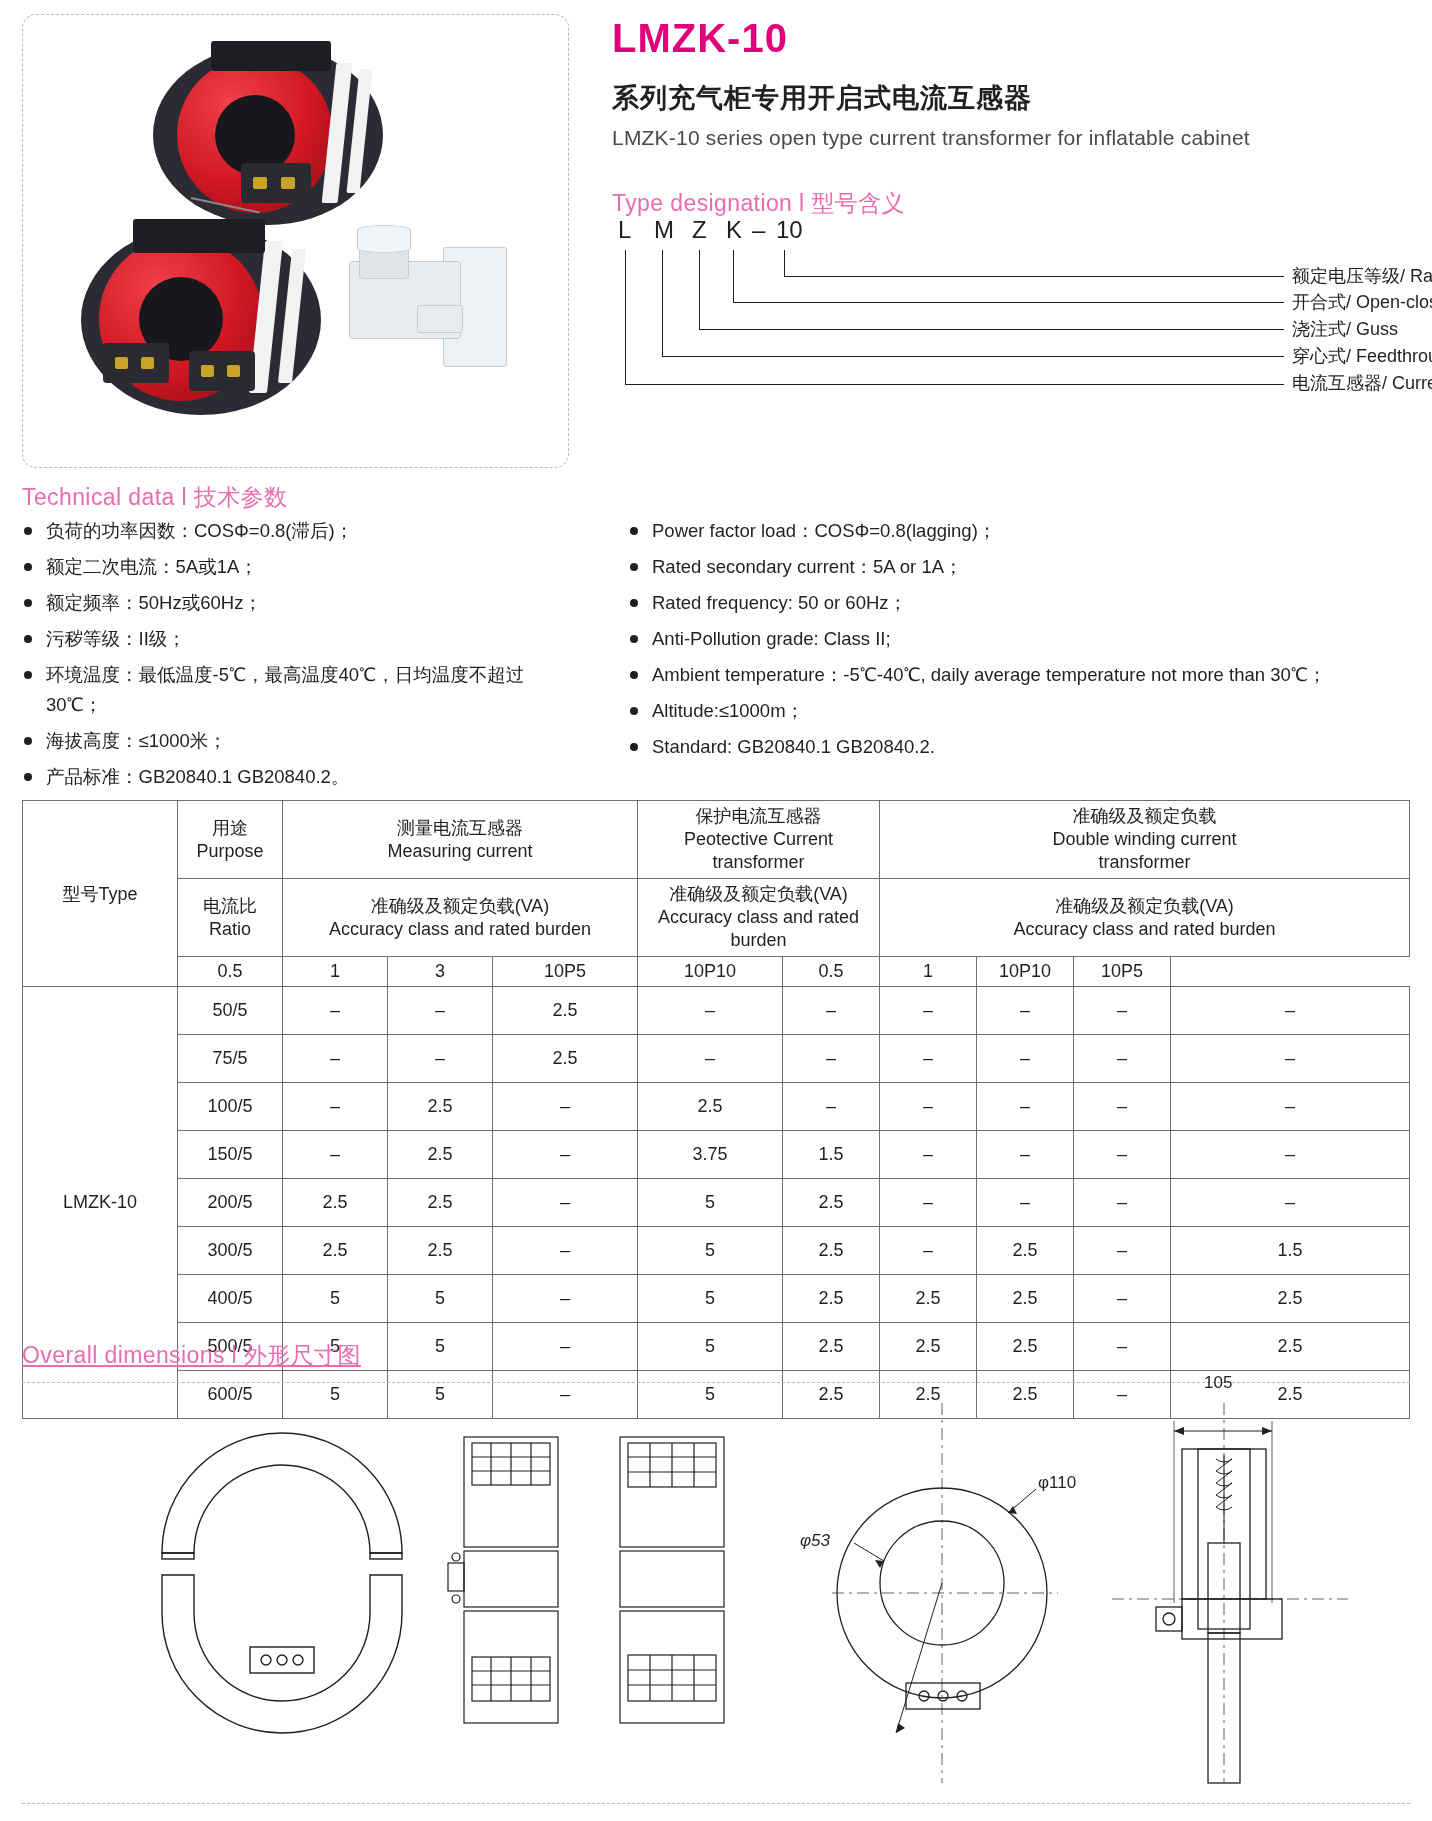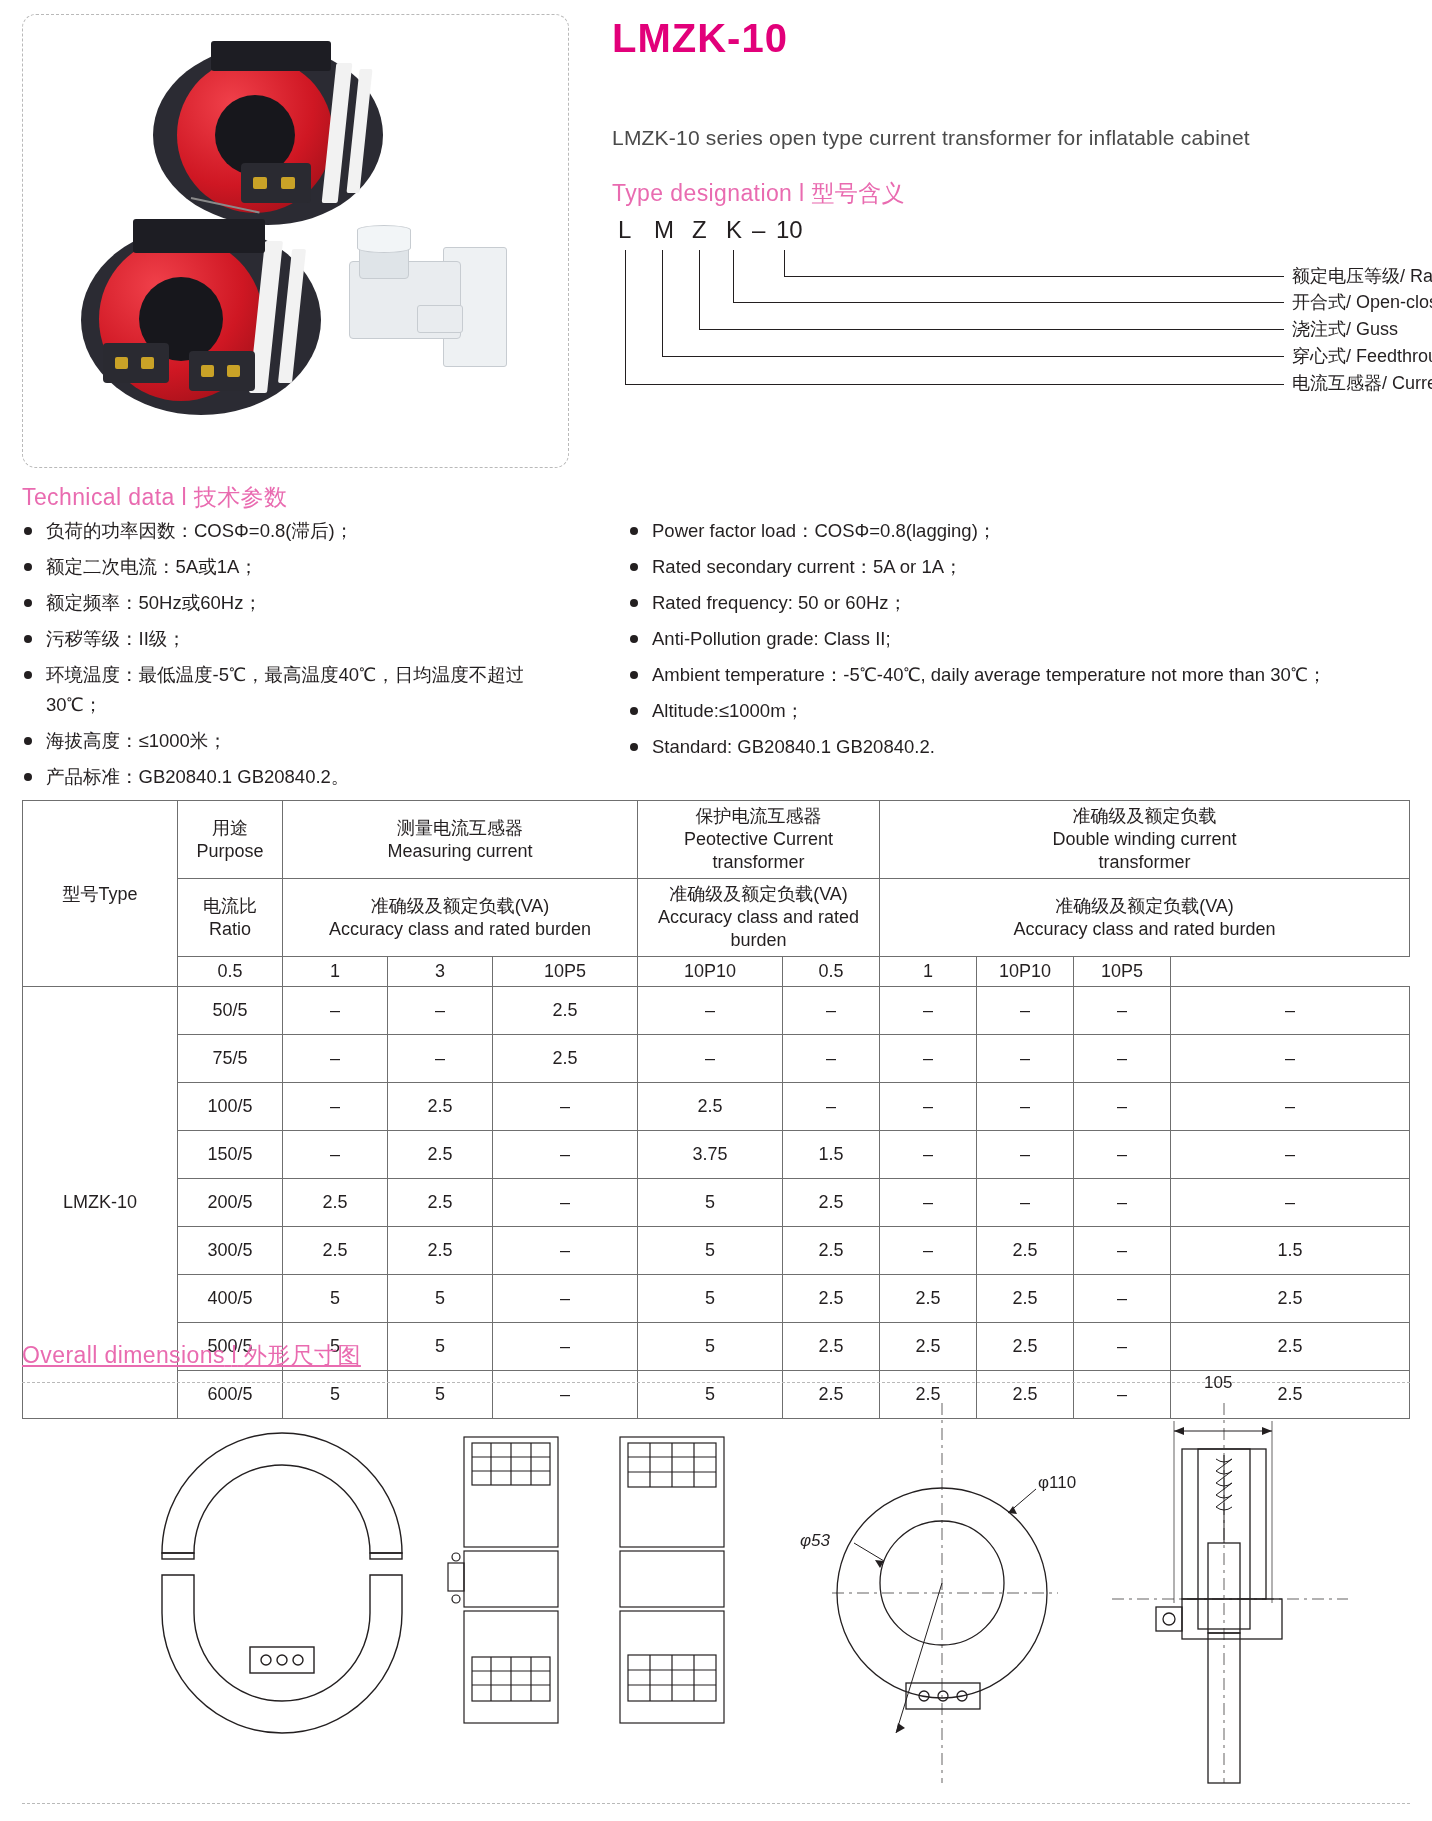--- a/index.html
+++ b/index.html
@@ -57,21 +57,21 @@
     font-size:27px;font-weight:bold;color:#231f20;letter-spacing:1px;
   }
   .subtitle-en{
     position:absolute;left:612px;top:126px;
     font-size:21px;color:#4a4a4a;letter-spacing:.2px;
   }
   .sec-head{
     font-size:23px;color:#e96bb0;letter-spacing:.4px;
   }
   .sec-head .cn{color:#e96bb0;}
-  .type-head{position:absolute;left:612px;top:178px;}
+  .type-head{position:absolute;left:612px;top:188px;}
 
   
   .type-diagram{position:absolute;left:612px;top:216px;width:790px;height:190px;}
   .tl{position:absolute;font-size:24px;}
   .vline{position:absolute;width:1px;background:#231f20;}
   .hline{position:absolute;height:1px;background:#231f20;}
   .tlab{position:absolute;font-size:18px;color:#231f20;white-space:nowrap;}
 
   
   .tech-head{position:absolute;left:22px;top:482px;}
@@ -149,20 +149,21 @@
         <div class="body" style="left:26px;top:48px;width:110px;height:76px;border-radius:4px;"></div>
         <div class="neck" style="left:36px;top:22px;width:48px;height:42px;"></div>
         <div class="cyl" style="left:34px;top:12px;width:52px;height:26px;"></div>
         <div class="body" style="left:94px;top:92px;width:44px;height:26px;border-radius:3px;"></div>
       </div>
 
     </div>
   </div>
 
   <div class="title">LMZK-10</div>
+  <div class="subtitle-cn">系列充气柜专用开启式电流互感器</div>
   <div class="subtitle-en">LMZK-10 series open type current transformer for inflatable cabinet</div>
 
   <div class="type-head sec-head">
     <span>Type designation</span>
     <span>l</span>
     <span class="cn">型号含义</span>
   </div>
 
   <div class="type-diagram">
 

